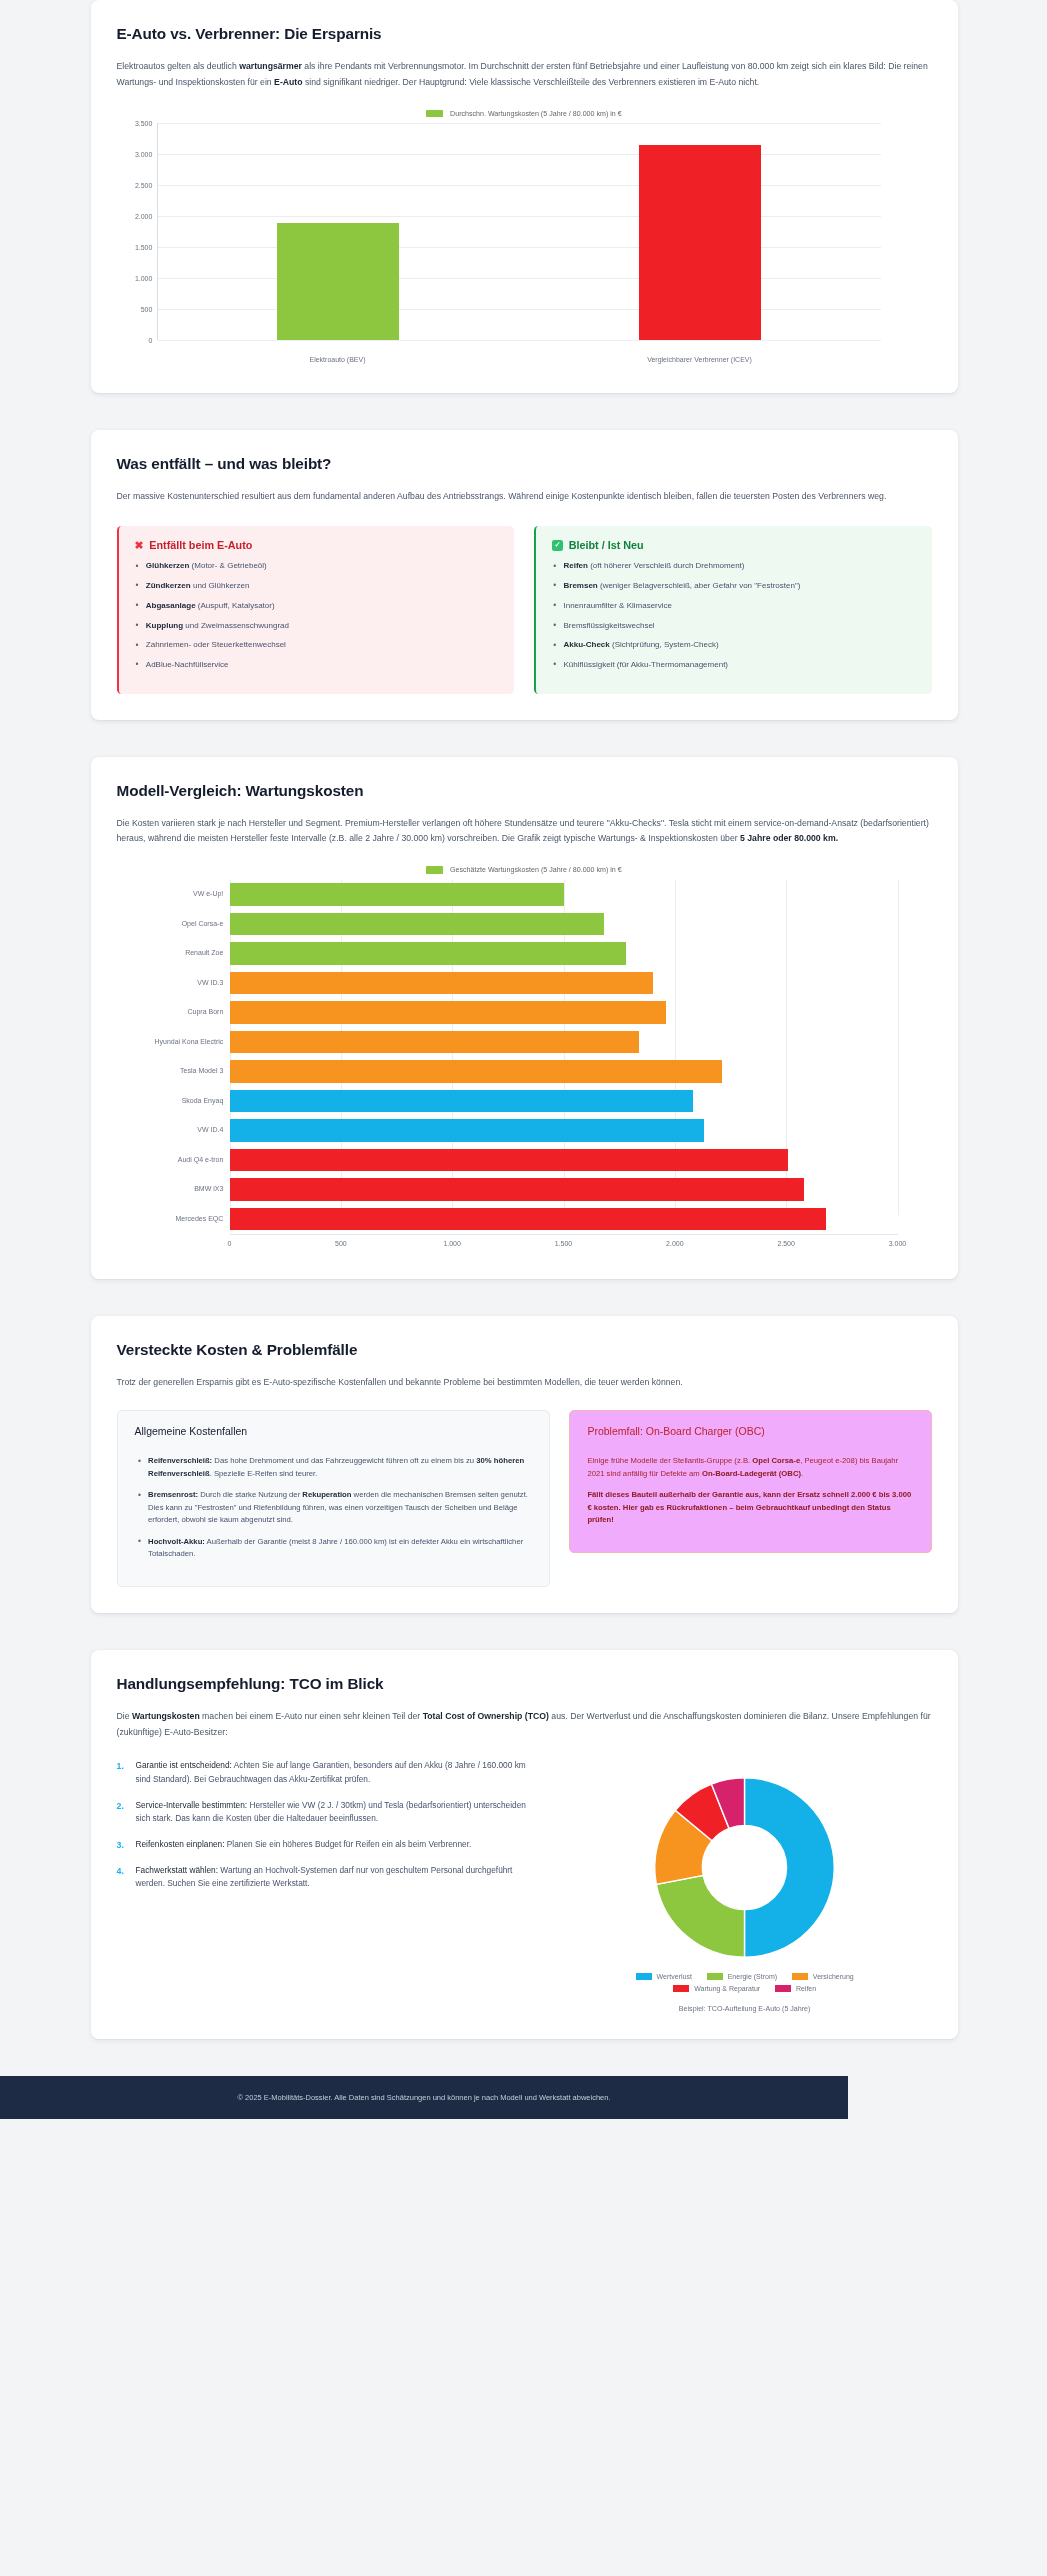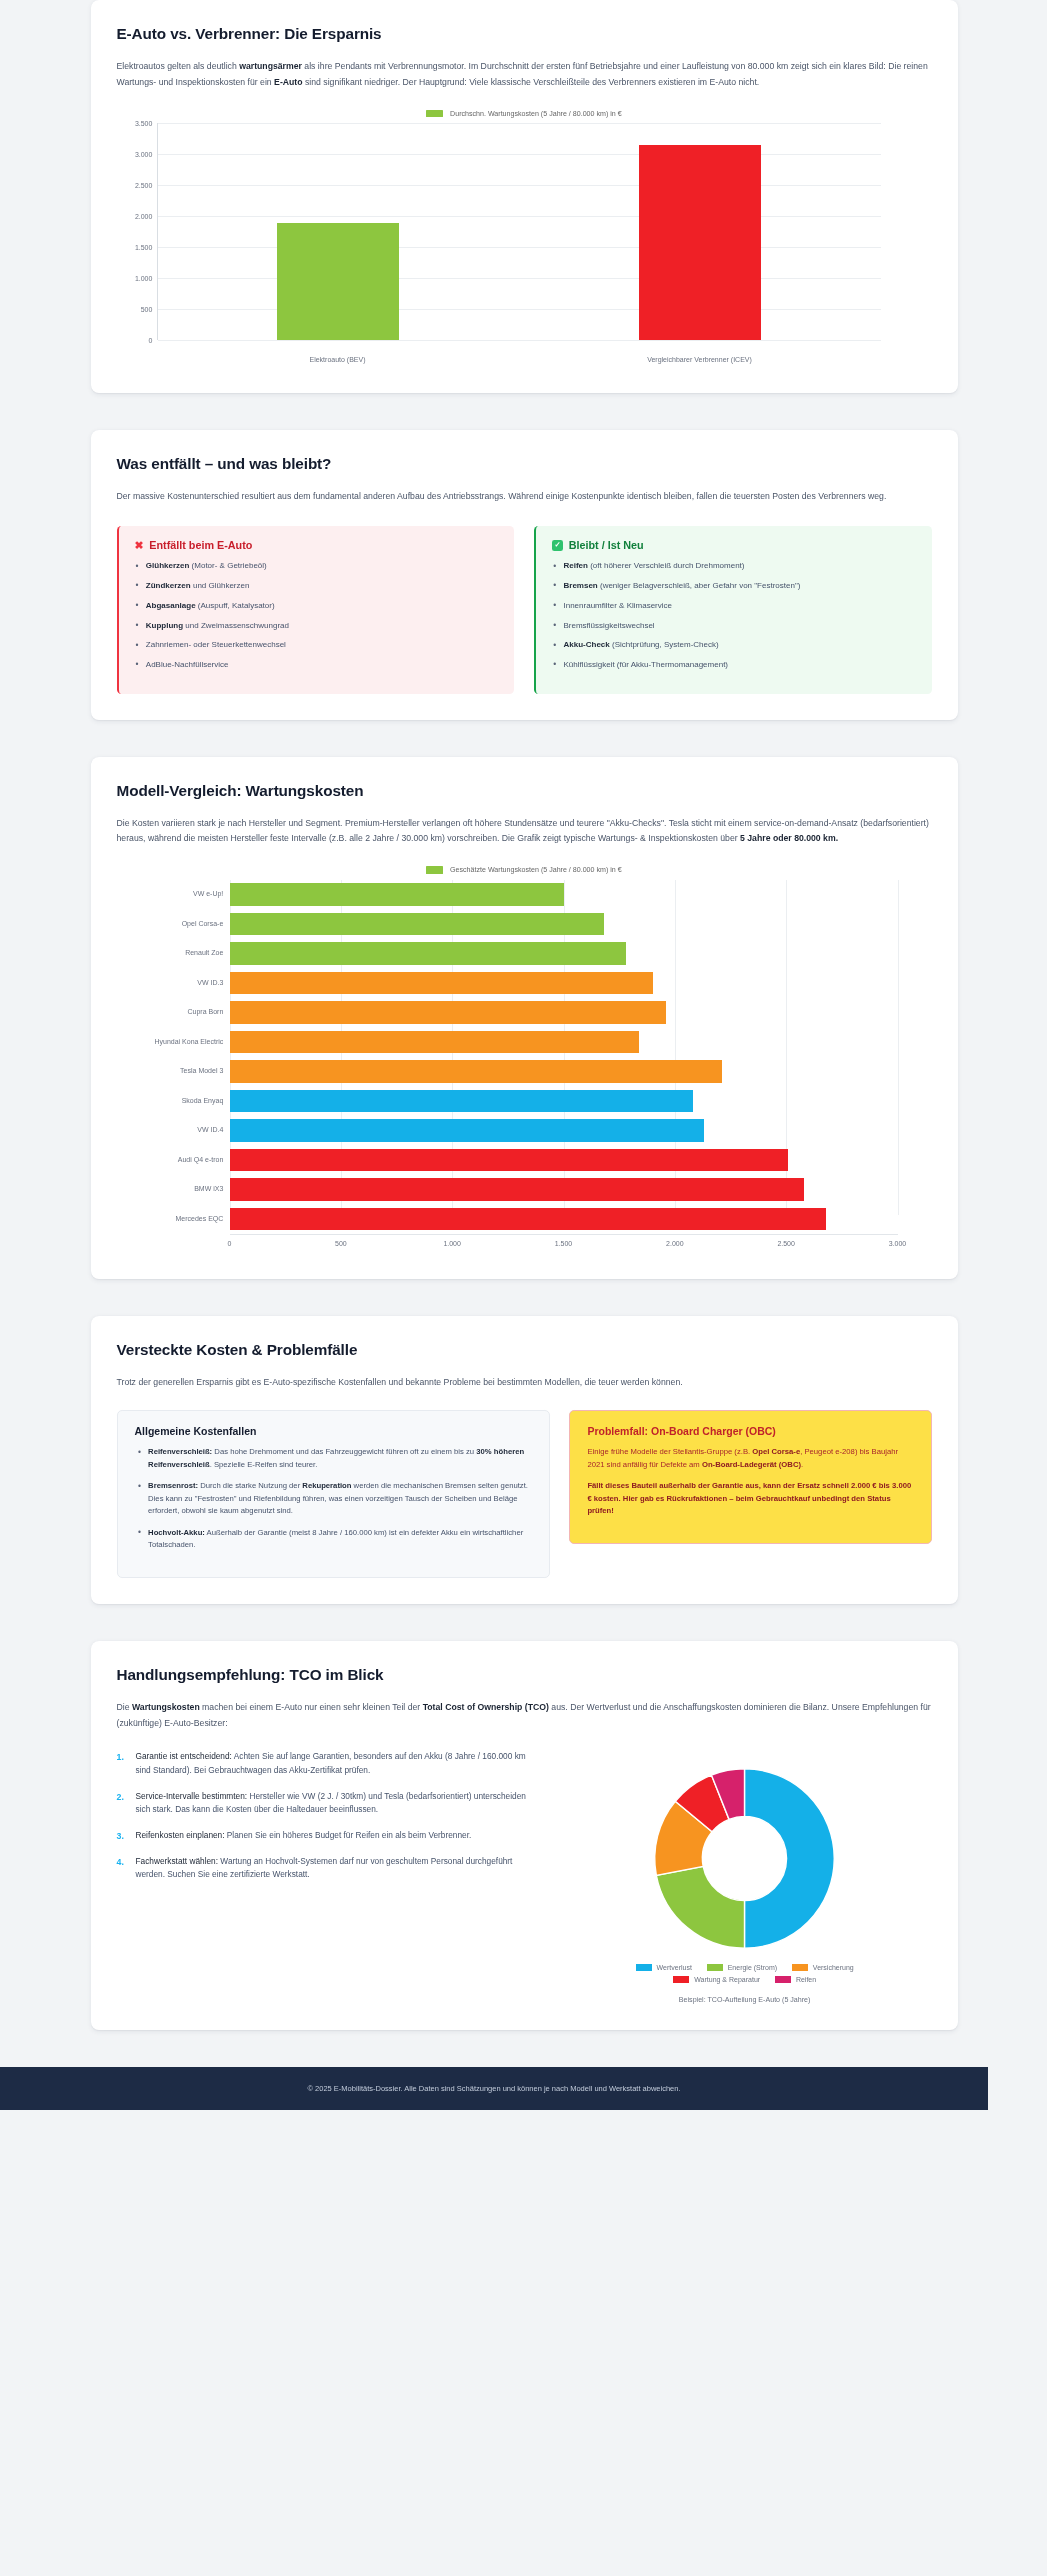--- a/index.html
+++ b/index.html
@@ -114,22 +114,22 @@
   .haxis { position: relative; margin-left: 113px; margin-right: 34px; height: 19px; border-top: 0.6px solid #e2e6ea; }
   .haxis .tick {
     position: absolute; top: 5.1px; transform: translateX(-50%);
     font-size: 7px; color: #6b7280;
   }
 
   
   .pcols { display: flex; gap: 19px; margin-top: 19px; align-items: flex-start; }
   .pcard { border-radius: 5.1px; padding: 14.7px 17px 16px; }
   .pcard.grey { background:#f7f9fb; border:0.6px solid #e7ebf0; flex: 1.22; }
-  .pcard.red  { background:#fde047; border:0.6px solid #f3b5b5; flex: 1; }
-  .pcard h3 { font-size: 10.5px; font-weight: bold; margin-bottom: 9px; }
+  .pcard.red  { background:#f0abfc; border:0.6px solid #f3b5b5; flex: 1; }
+  .pcard h3 { font-size: 10.5px; font-weight: normal; margin-bottom: 18px; }
   .pcard.grey h3 { color: #141c2e; }
   .pcard.red h3  { color: #c0222a; }
   .pcard ul { list-style: none; }
   .pcard li {
     position: relative; padding-left: 13.6px; margin-bottom: 9px;
     font-size: 7.7px; line-height: 1.62; color: #46536b;
   }
   .pcard li:before { content:"•"; position:absolute; left:3.4px; top:-0.6px; color:#5a6478; font-size:8.5px; }
   .pcard li b { color:#1e2838; font-weight: bold; }
   .pcard.red p { font-size: 7.7px; line-height: 1.62; color: #a8262c; margin-bottom: 9px; }
@@ -154,21 +154,21 @@
     display:flex; flex-wrap: wrap; justify-content:center; gap: 5.7px 14.7px;
     margin-top: 11.3px; width: 238px;
   }
   .donut-legend .item { display:flex; align-items:center; gap: 5.1px; }
   .donut-legend .sw { width: 16px; height: 6.8px; }
   .donut-legend .lb { font-size: 7px; color: #6b7280; }
   .donut-cap { margin-top: 12.5px; font-size: 7.1px; color: #6b7280; }
 
   
   .footer {
-    width: 988px; background: #1d2b45; color: #c3ccdb;
+    width: 848px; background: #1d2b45; color: #c3ccdb;
     text-align: center; padding: 17px 0; font-size: 7.5px;
     margin-top: 5.7px;
   }
 </style>
 </head>
 <body>
 
 <div class="page">
 
 

